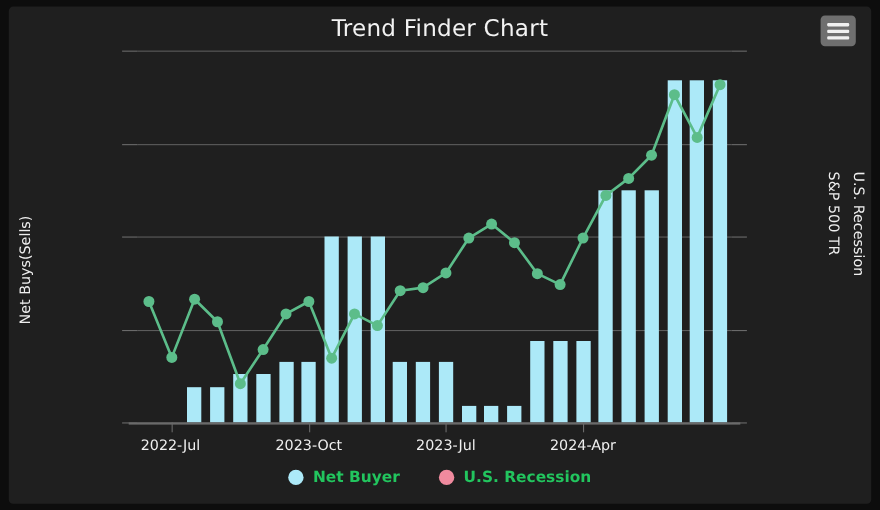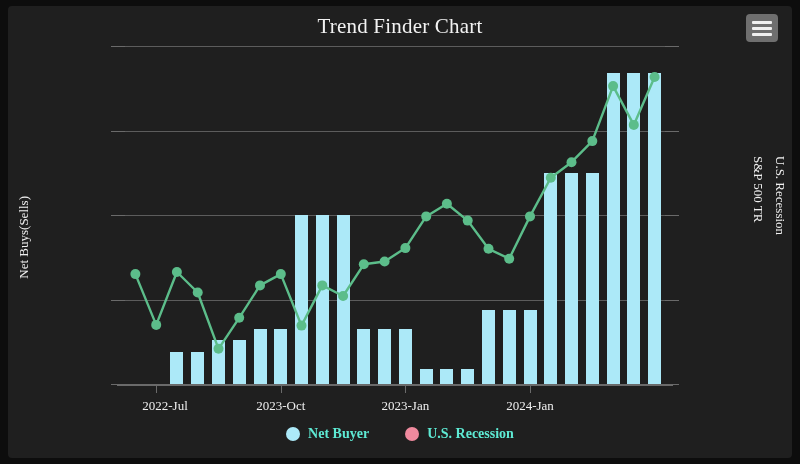--- a/index.html
+++ b/index.html
@@ -1,18 +1,18 @@
 <!DOCTYPE html>
 <html><head>
 <meta charset="utf-8">
 <title>Trend Finder Chart</title>
 <style>
   html,body{margin:0;padding:0;background:#ffffff;}
   body{font-family:"DejaVu Sans","Liberation Sans",sans-serif;}
-  #screen{position:relative;width:800px;height:464px;background:#0d0d0d;overflow:hidden;font-family:Liberation Serif, serif;}
+  #screen{position:relative;width:800px;height:464px;background:#0d0d0d;overflow:hidden;}
   #card{position:absolute;left:8px;top:6px;width:784px;height:452px;background:#1f1f1f;border-radius:4px;overflow:hidden;}
 
   #title{position:absolute;left:0;top:8px;width:784px;text-align:center;color:#f2f2f2;
          font-size:21px;font-weight:400;letter-spacing:.2px;}
 
   #menu-btn{position:absolute;right:14px;top:8px;width:32px;height:28px;background:#6f6f6f;
             border-radius:4px;display:flex;flex-direction:column;justify-content:center;
             align-items:center;gap:3px;cursor:pointer;}
   #menu-btn i{display:block;width:20px;height:3px;background:#f0f0f0;border-radius:1px;}
 
@@ -34,21 +34,21 @@
   .ylabel-left{position:absolute;left:8px;top:190px;color:#efefef;font-size:13px;
        writing-mode:vertical-rl;transform:rotate(180deg);white-space:nowrap;}
   .ylabel-r1{position:absolute;left:742px;top:150px;color:#efefef;font-size:13px;
        writing-mode:vertical-rl;white-space:nowrap;}
   .ylabel-r2{position:absolute;left:764px;top:150px;color:#efefef;font-size:13px;
        writing-mode:vertical-rl;white-space:nowrap;}
 
   #legend{position:absolute;left:0;top:420px;width:784px;display:flex;justify-content:center;
           align-items:center;gap:36px;}
   .legend-item{display:flex;align-items:center;gap:8px;cursor:pointer;}
-  .legend-item span.lbl{color:#5eead4;font-size:14px;font-weight:bold;}
+  .legend-item span.lbl{color:#22c55e;font-size:14px;font-weight:bold;}
   .dot{width:14px;height:14px;border-radius:50%;display:block;}
   .linemark{position:relative;width:26px;height:14px;display:block;}
   .linemark::before{content:"";position:absolute;left:0;top:6px;width:26px;height:3px;background:#5cbd8a;}
   .linemark::after{content:"";position:absolute;left:8px;top:2px;width:10px;height:10px;
                    border-radius:50%;background:#5cbd8a;}
 </style>
 </head>
 <body>
 
 <div id="screen">
@@ -137,27 +137,27 @@
           <circle cx="425.8" cy="131.7" r="5" fill="#5cbd8a"></circle>
           <circle cx="446.5" cy="116.2" r="5" fill="#5cbd8a"></circle>
           <circle cx="467.3" cy="95.1" r="5" fill="#5cbd8a"></circle>
           <circle cx="488.1" cy="40.1" r="5" fill="#5cbd8a"></circle>
           <circle cx="508.8" cy="78.9" r="5" fill="#5cbd8a"></circle>
           <circle cx="529.6" cy="31.0" r="5" fill="#5cbd8a"></circle>
         </svg>
       <div id="axis-base"></div>
       <div id="xlabels">
           <div class="xtickmark" style="left: 31.1538px;"></div>
-          <div class="xlabel" style="left: 40px;">2022-Jul</div>
+          <div class="xlabel" style="left: 30px;">2022-Jul</div>
           <div class="xtickmark" style="left: 155.769px;"></div>
           <div class="xlabel" style="left: 155.769px;">2023-Oct</div>
           <div class="xtickmark" style="left: 280.385px;"></div>
-          <div class="xlabel" style="left: 280.385px;">2023-Jan</div>
+          <div class="xlabel" style="left: 280.385px;">2023-Jul</div>
           <div class="xtickmark" style="left: 405px;"></div>
-          <div class="xlabel" style="left: 405px;">2024-Jan</div>
+          <div class="xlabel" style="left: 405px;">2024-Apr</div>
         </div>
     </div>
 
     <div id="legend">
         <div class="legend-item">
           <span class="dot" style="background: rgb(172, 233, 248);"></span>
           <span class="lbl">Net Buyer</span>
         </div>
         <div class="legend-item">
           <span class="dot" style="background: rgb(240, 138, 158);"></span>

